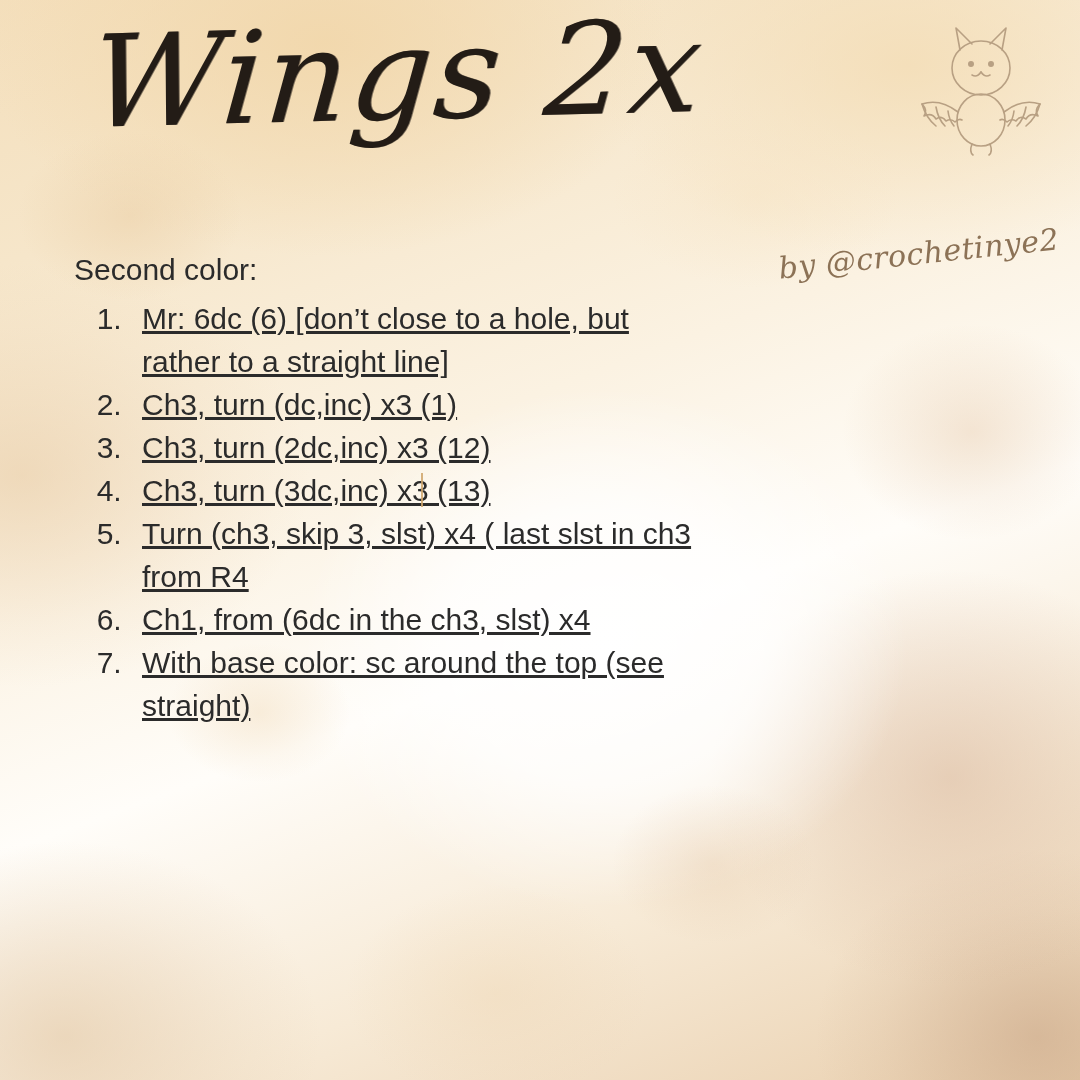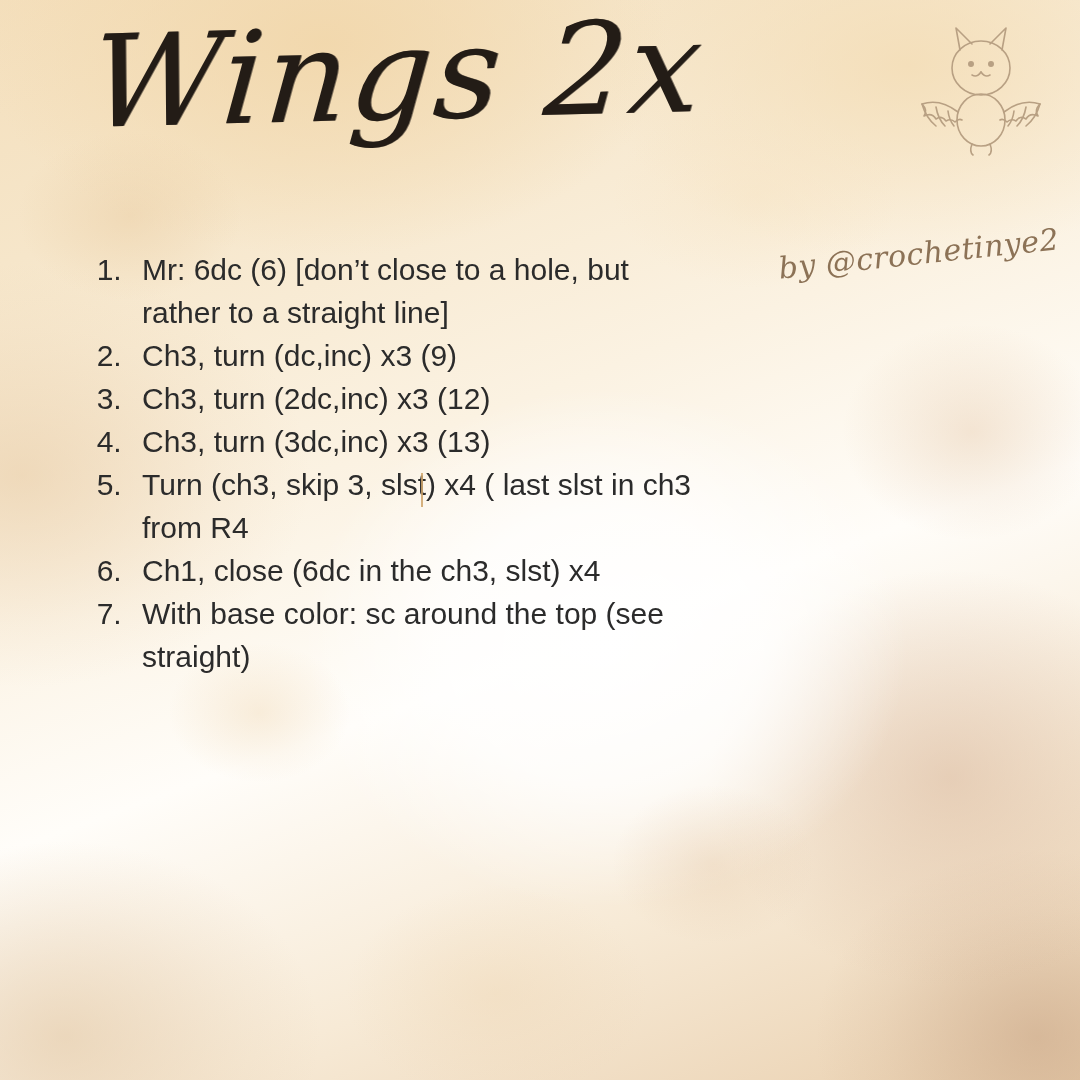--- a/index.html
+++ b/index.html
@@ -102,20 +102,21 @@
   }
   .pattern .heading {
     margin: 0 0 6px 0;
     font-size: 30px;
     line-height: 43px;
   }
   .pattern ol {
     margin: 0;
     padding-left: 56px;
     list-style-position: outside;
+    text-decoration: underline;
   }
   .pattern ol li {
     margin: 0;
     padding-left: 12px;
   }
   .pattern ol li::marker {
     font-size: 30px;
   }
 
   
@@ -166,27 +167,28 @@
 
           <path d="M86 124 q-3 8 1 11"></path>
           <path d="M104 124 q3 8 -1 11"></path>
         </g>
       </svg>
     </div>
 
     <div class="credit">by @crochetinye2</div>
 
     <div class="pattern">
+      <p class="heading">Second color:</p>
       <ol>
         <li>Mr: 6dc (6) [don’t close to a hole, but rather to a straight line]</li>
-        <li>Ch3, turn (dc,inc) x3 (9)</li>
+        <li>Ch3, turn (dc,inc) x3 (1)</li>
         <li>Ch3, turn (2dc,inc) x3 (12)</li>
         <li>Ch3, turn (3dc,inc) x3 (13)</li>
         <li>Turn (ch3, skip 3, slst) x4 ( last slst in ch3 from R4</li>
-        <li>Ch1, close (6dc in the ch3, slst) x4</li>
+        <li>Ch1, from (6dc in the ch3, slst) x4</li>
         <li>With base color: sc around the top (see straight)</li>
       </ol>
     </div>
 
     <div class="caret"></div>
 
   </div>
 </div>
 
 </body></html>

